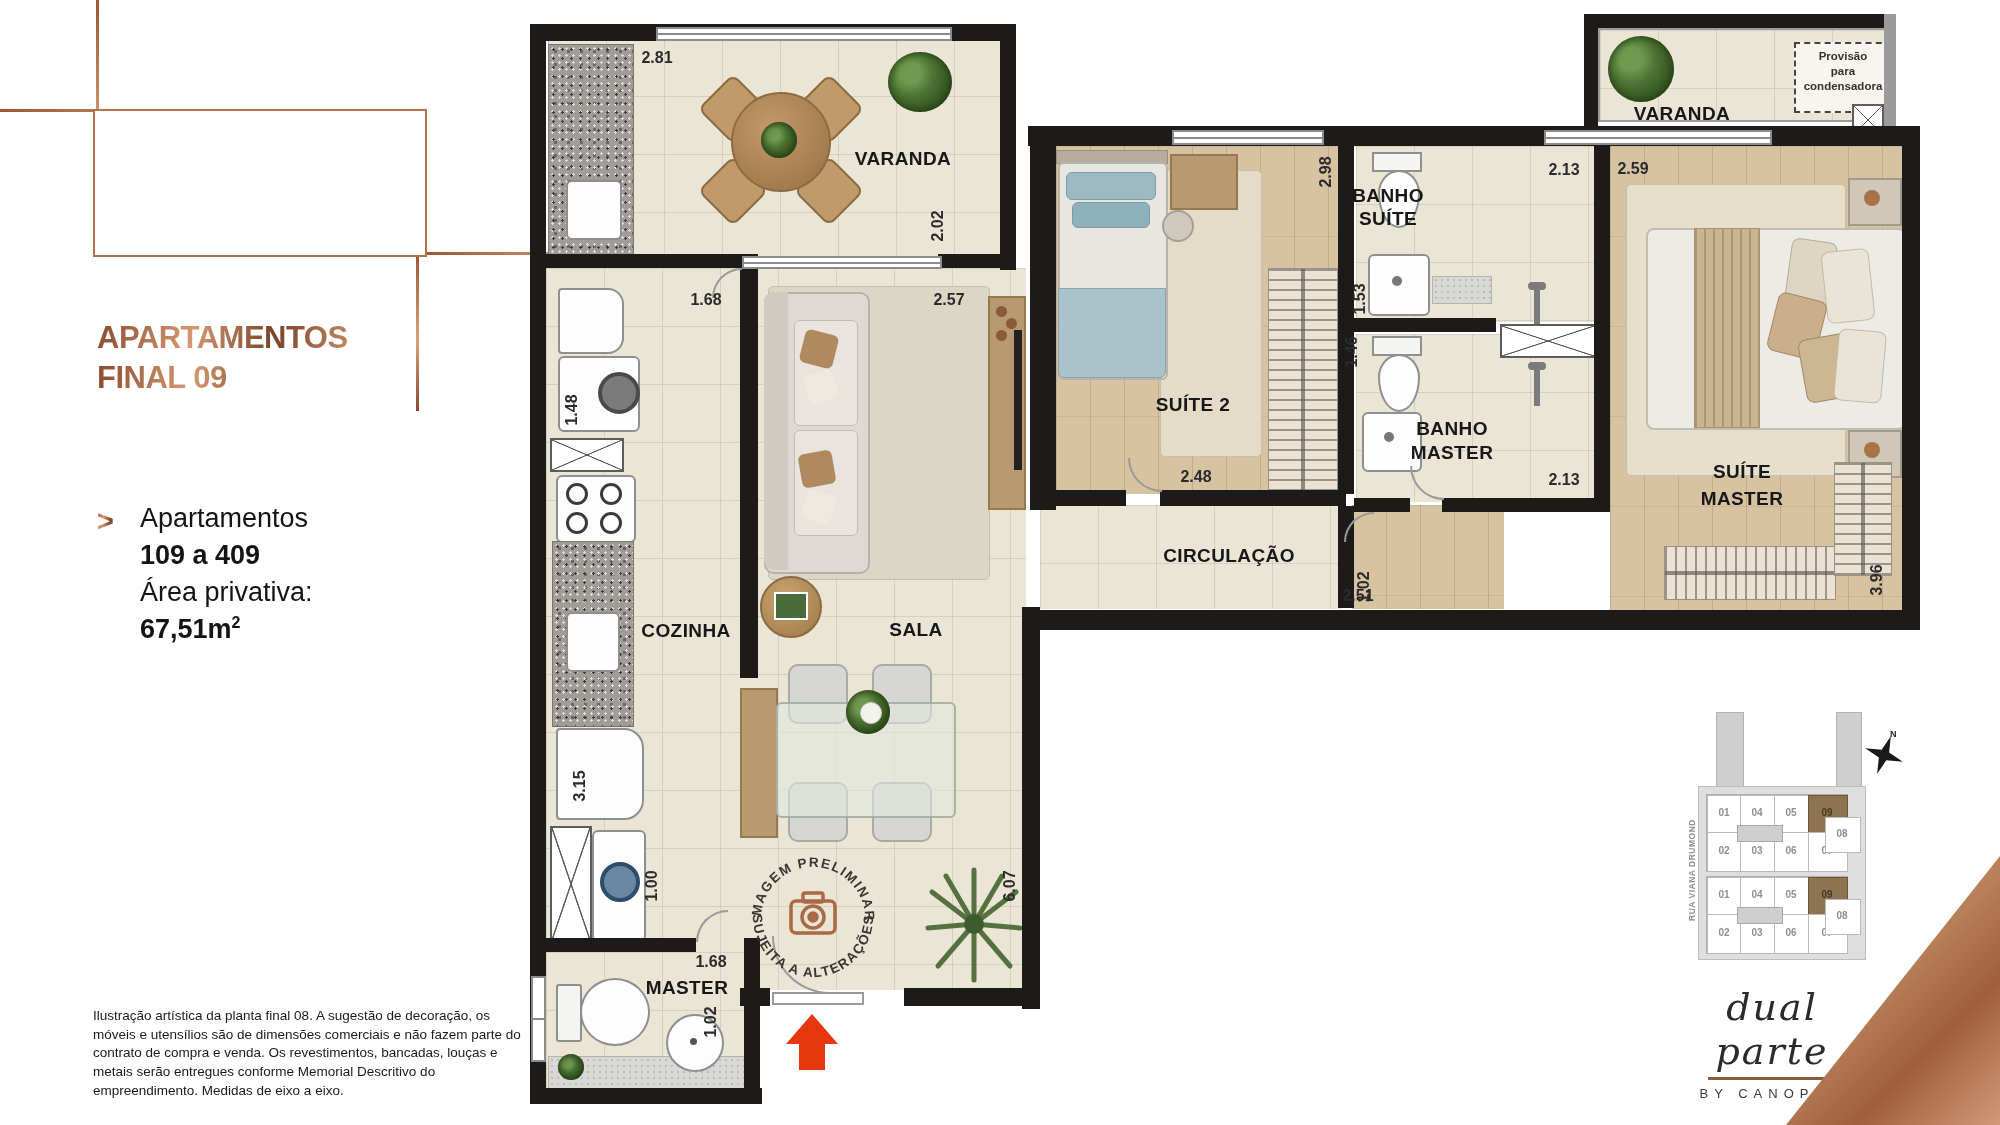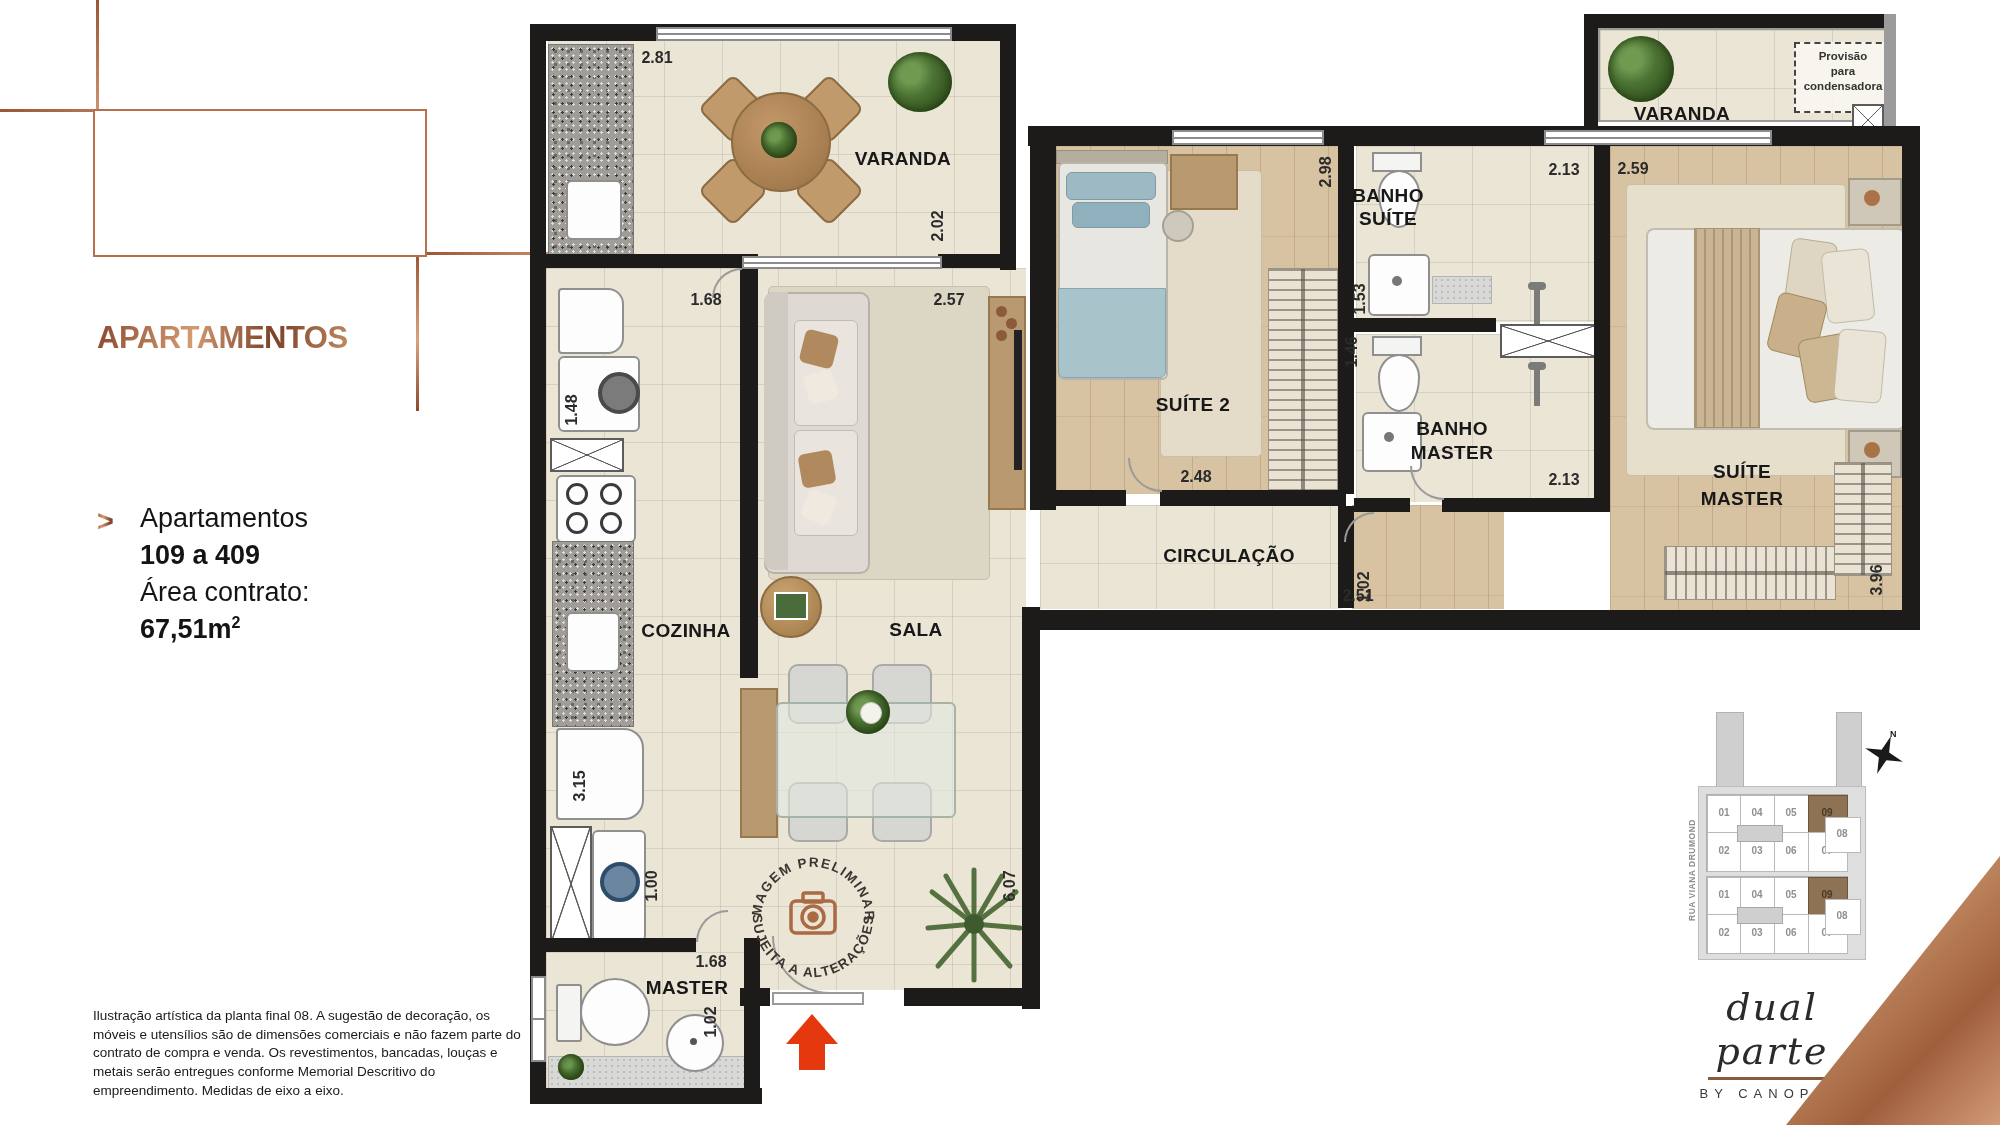--- a/index.html
+++ b/index.html
@@ -68,28 +68,29 @@
   <div class="copper-line" style="left:0;top:109px;width:424px;height:3px;"></div>
   <div class="copper-line-v" style="left:96px;top:0;width:3px;height:253px;"></div>
   <div class="copper-line-v" style="left:416px;top:253px;width:3px;height:158px;"></div>
   <div class="copper-line" style="left:424px;top:252px;width:330px;height:3px;"></div>
 
   <div class="abs" style="left:93px;top:109px;width:330px;height:144px;border:2px solid #b5714b;background:#fff;text-align:center;">
   </div>
 
   <div class="abs" style="left:97px;top:318px;line-height:1.28;font-weight:800;font-size:31px;letter-spacing:-0.5px;">
     <div class="copper-text">APARTAMENTOS</div>
+    <div class="copper-text">FINAL 09</div>
   </div>
 
   <div class="abs" style="left:97px;top:500px;font-size:27px;color:#141414;line-height:1.37;">
     <span class="copper-text" style="position:absolute;left:0;top:2px;font-weight:800;font-size:29px;">&gt;</span>
     <div style="margin-left:43px;">
       <div>Apartamentos</div>
       <div style="font-weight:bold;">109 a 409</div>
-      <div>Área contrato:</div>
+      <div>Área privativa:</div>
       <div style="font-weight:bold;"><span>67,51m</span><sup style="font-size:16px;">2</sup></div>
     </div>
   </div>
 
   <div class="abs" style="left:93px;top:1007px;width:438px;font-size:13.5px;line-height:1.38;color:#1a1a1a;">Ilustração artística da planta final 08. A sugestão de decoração, os móveis e utensílios são de dimensões comerciais e não fazem parte do contrato de compra e venda. Os revestimentos, bancadas, louças e metais serão entregues conforme Memorial Descritivo do empreendimento. Medidas de eixo a eixo.</div>
 
   <div class="abs tile" style="left:548px;top:38px;width:462px;height:220px;"></div>
   <div class="abs tile" style="left:546px;top:268px;width:480px;height:722px;"></div>
   <div class="abs tile" style="left:546px;top:952px;width:204px;height:138px;"></div>
   <div class="abs wood" style="left:1056px;top:146px;width:286px;height:348px;"></div>

